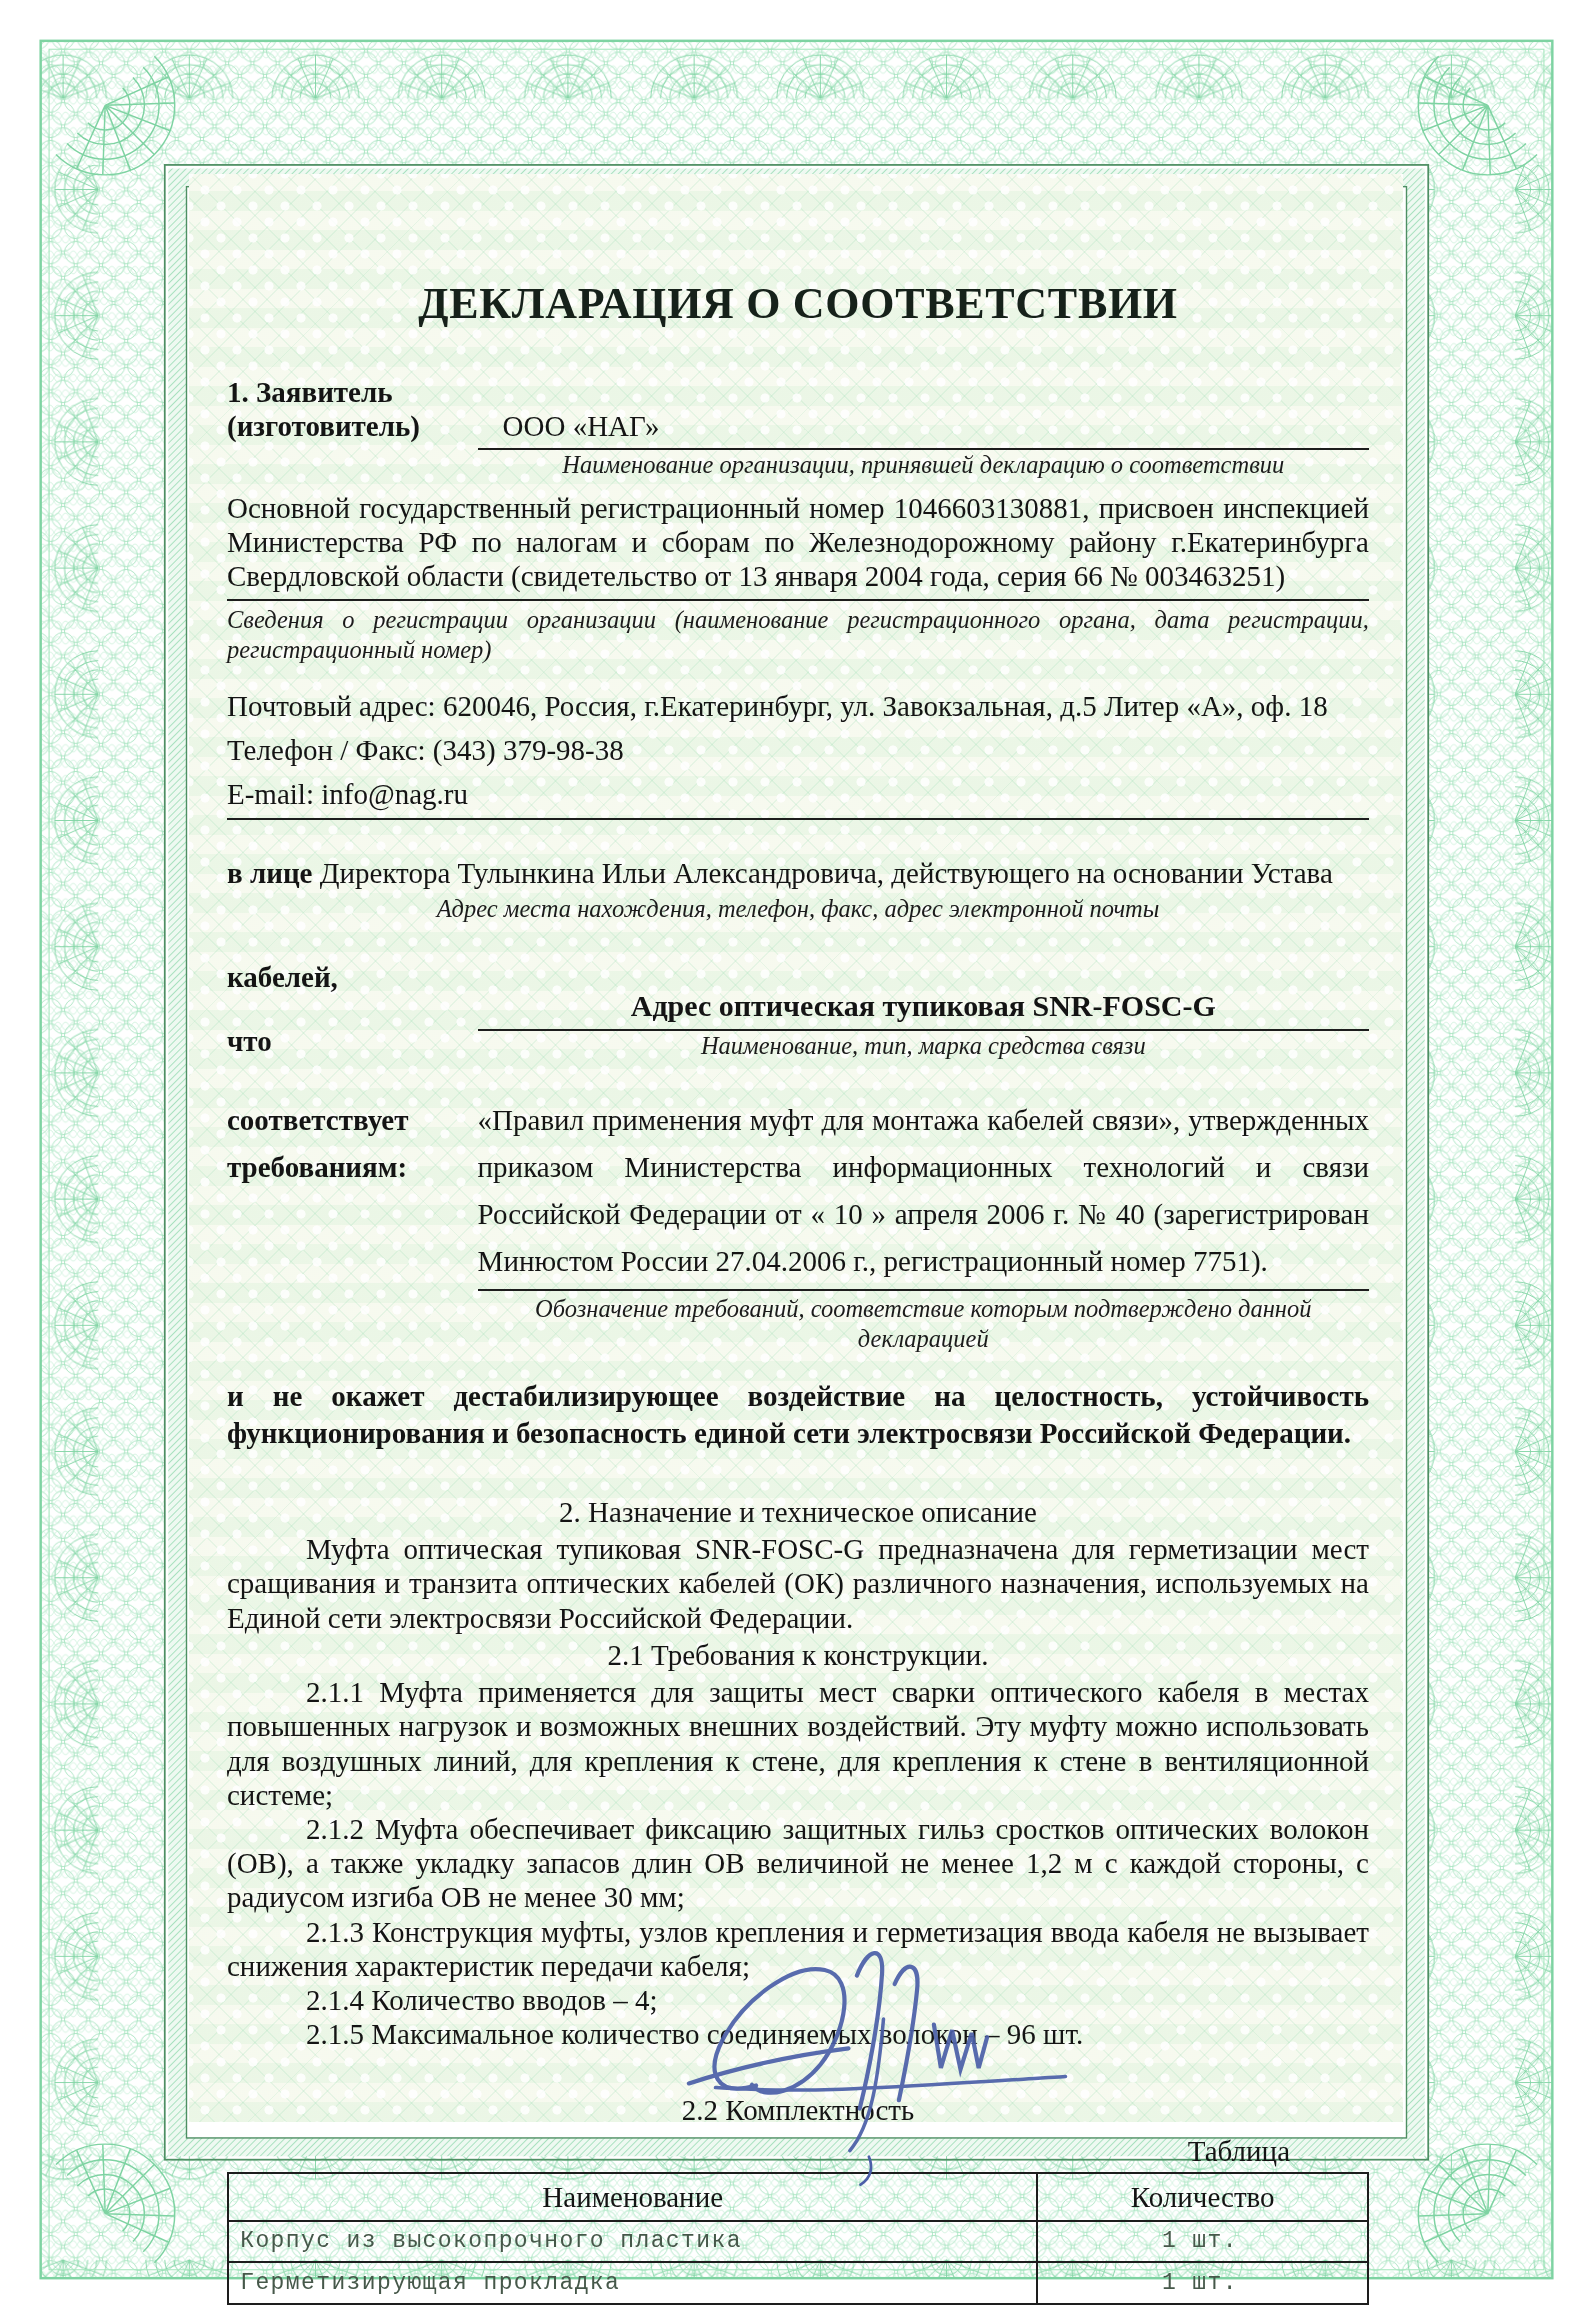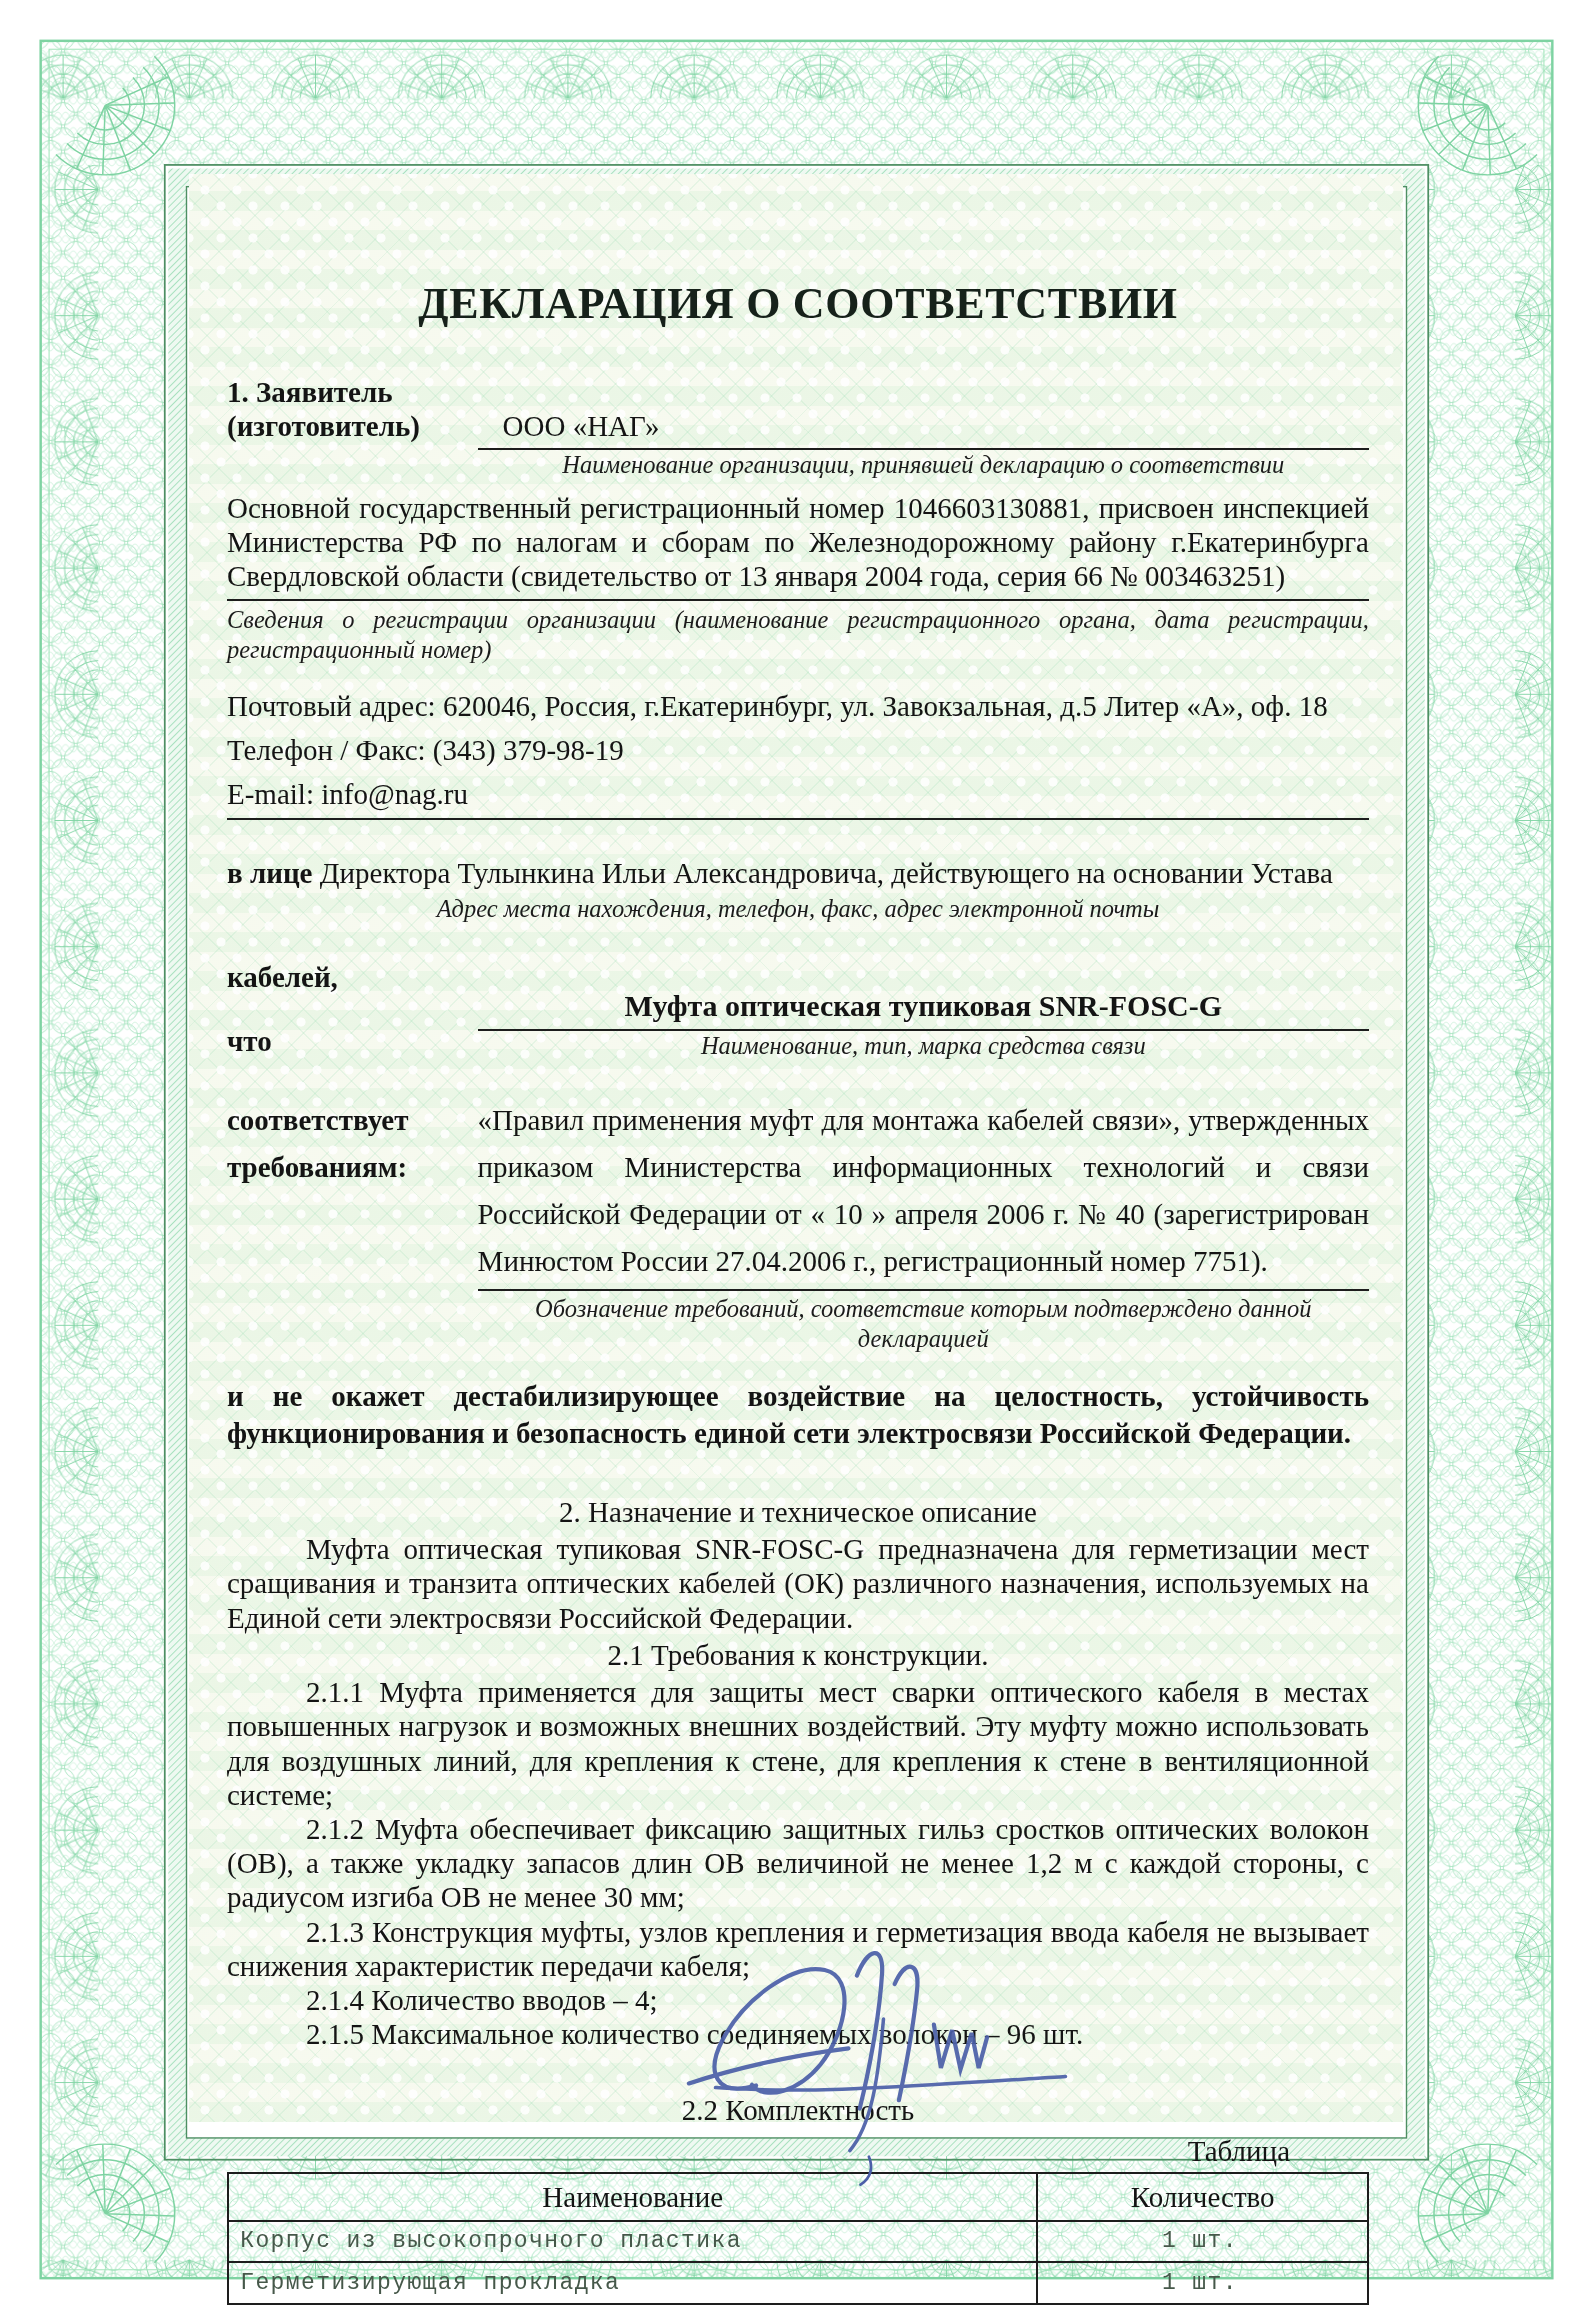--- a/index.html
+++ b/index.html
@@ -150,34 +150,34 @@
         <div class="company-val ul">ООО «НАГ»</div>
         <div class="caption cap-center">Наименование организации, принявшей декларацию о соответствии</div>
       </div>
     </div>
 
     <p class="para jst ul gap-s" style="padding-bottom:5.6px;">Основной государственный регистрационный номер 1046603130881, присвоен инспекцией Министерства РФ по налогам и сборам по Железнодорожному району г.Екатеринбурга Свердловской области (свидетельство от 13 января 2004 года, серия 66 № 003463251)</p>
     <p class="para caption jst" style="margin-top:4.2px;">Сведения о регистрации организации (наименование регистрационного органа, дата регистрации, регистрационный номер)</p>
 
     <div class="gap-m ul" style="padding-bottom:7px;">
       <div>Почтовый адрес: 620046, Россия, г.Екатеринбург, ул. Завокзальная, д.5 Литер «А», оф. 18</div>
-      <div style="margin-top:9.8px;">Телефон / Факс: (343) 379-98-19</div>
+      <div style="margin-top:9.8px;">Телефон / Факс: (343) 379-98-38</div>
       <div style="margin-top:9.8px;">E-mail: info@nag.ru</div>
     </div>
     <p class="para gap-l"><span class="bold">в лице</span> <span>Директора Тулынкина Ильи Александровича, действующего на основании Устава</span></p>
 
     <p class="para caption cap-center" style="margin-top:4.2px;">Адрес места нахождения, телефон, факс, адрес электронной почты</p>
 
     <div class="kv gap-l">
       <div class="lbl declares-lbl">
         <div>кабелей,</div>
         <div class="l2">что</div>
       </div>
       <div class="declares-val">
-        <div class="product ul">Муфта оптическая тупиковая SNR-FOSC-G</div>
+        <div class="product ul">Адрес оптическая тупиковая SNR-FOSC-G</div>
         <div class="caption cap-center">Наименование, тип, марка средства связи</div>
       </div>
     </div>
 
     <div class="kv gap-l">
       <div class="lbl conforms-lbl">
         <div>соответствует</div>
         <div>требованиям:</div>
       </div>
       <div>

